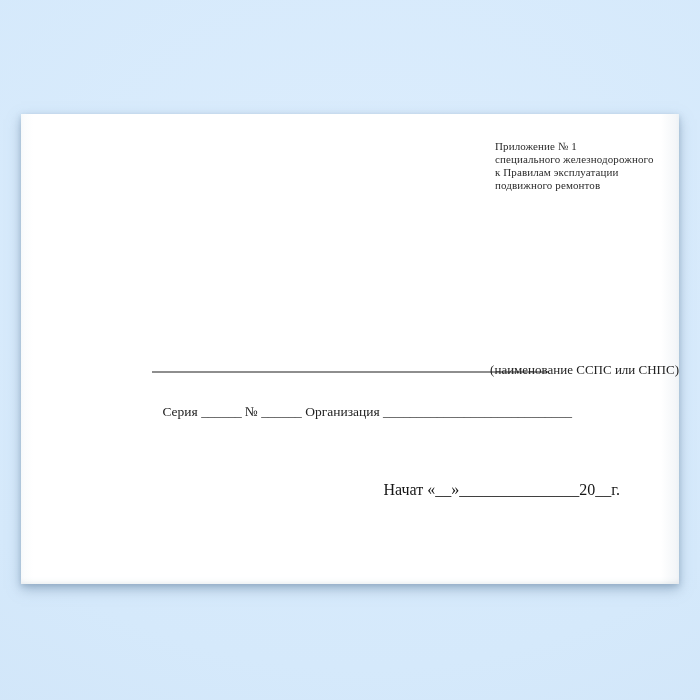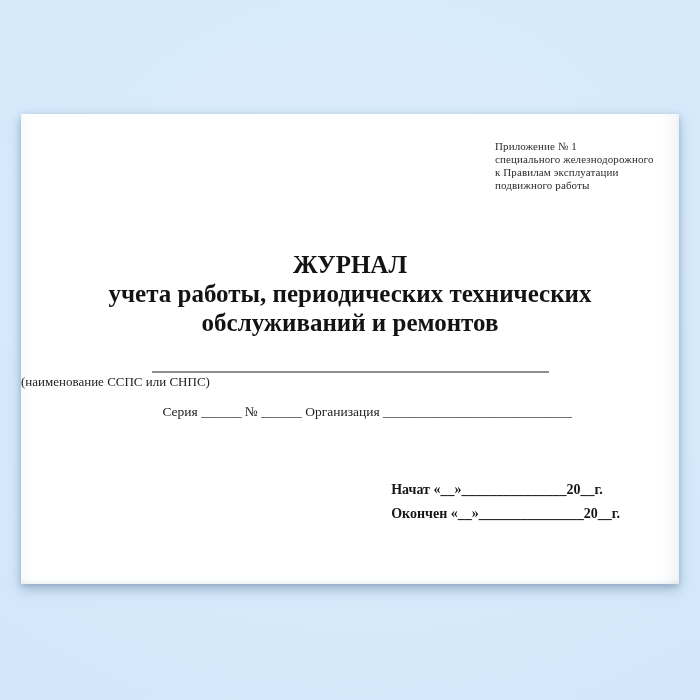--- a/index.html
+++ b/index.html
@@ -51,70 +51,64 @@
     position: absolute;
     left: 131px;
     top: 257px;
     width: 397px;
     height: 0;
     border-top: 2px solid #8e8e8e;
   }
   .name-caption {
     position: absolute;
     left: 0;
-    top: 260px;
+    top: 248px;
     width: 100%;
-    text-align: left;
+    text-align: right;
     font-size: 13px;
     color: #222222;
   }
   .series-line {
     position: absolute;
     left: 131px;
     top: 290px;
     width: 420px;
     font-size: 13.5px;
     color: #222222;
     white-space: nowrap;
     text-align: right;
   }
   .dates-block {
     position: absolute;
     right: 59px;
     top: 364px;
-    text-align: left;
-    font-weight: 700;
-    font-size: 14px;
+    text-align: center;
+    font-weight: 400;
+    font-size: 16px;
     line-height: 24px;
     color: #161616;
     white-space: nowrap;
   }
 </style>
 </head>
 <body>
 
 <div class="paper">
 
   <div class="header-note">
     <div>Приложение № 1</div>
     <div>специального железнодорожного</div>
     <div>к Правилам эксплуатации</div>
-    <div>подвижного работы</div>
+    <div>подвижного ремонтов</div>
   </div>
 
-  <div class="title-block">
-    <div>ЖУРНАЛ</div>
-    <div>учета работы, периодических технических</div>
-    <div>обслуживаний и ремонтов</div>
-  </div>
 
   <div class="name-rule"></div>
 
   <div class="name-caption">(наименование ССПС или СНПС)</div>
 
   <div class="series-line">Серия ______ № ______ Организация ____________________________</div>
 
   <div class="dates-block">
     <div>Начат «__»_______________20__г.</div>
-    <div>Окончен «__»_______________20__г.</div>
   </div>
 
 </div>
 
 </body></html>

